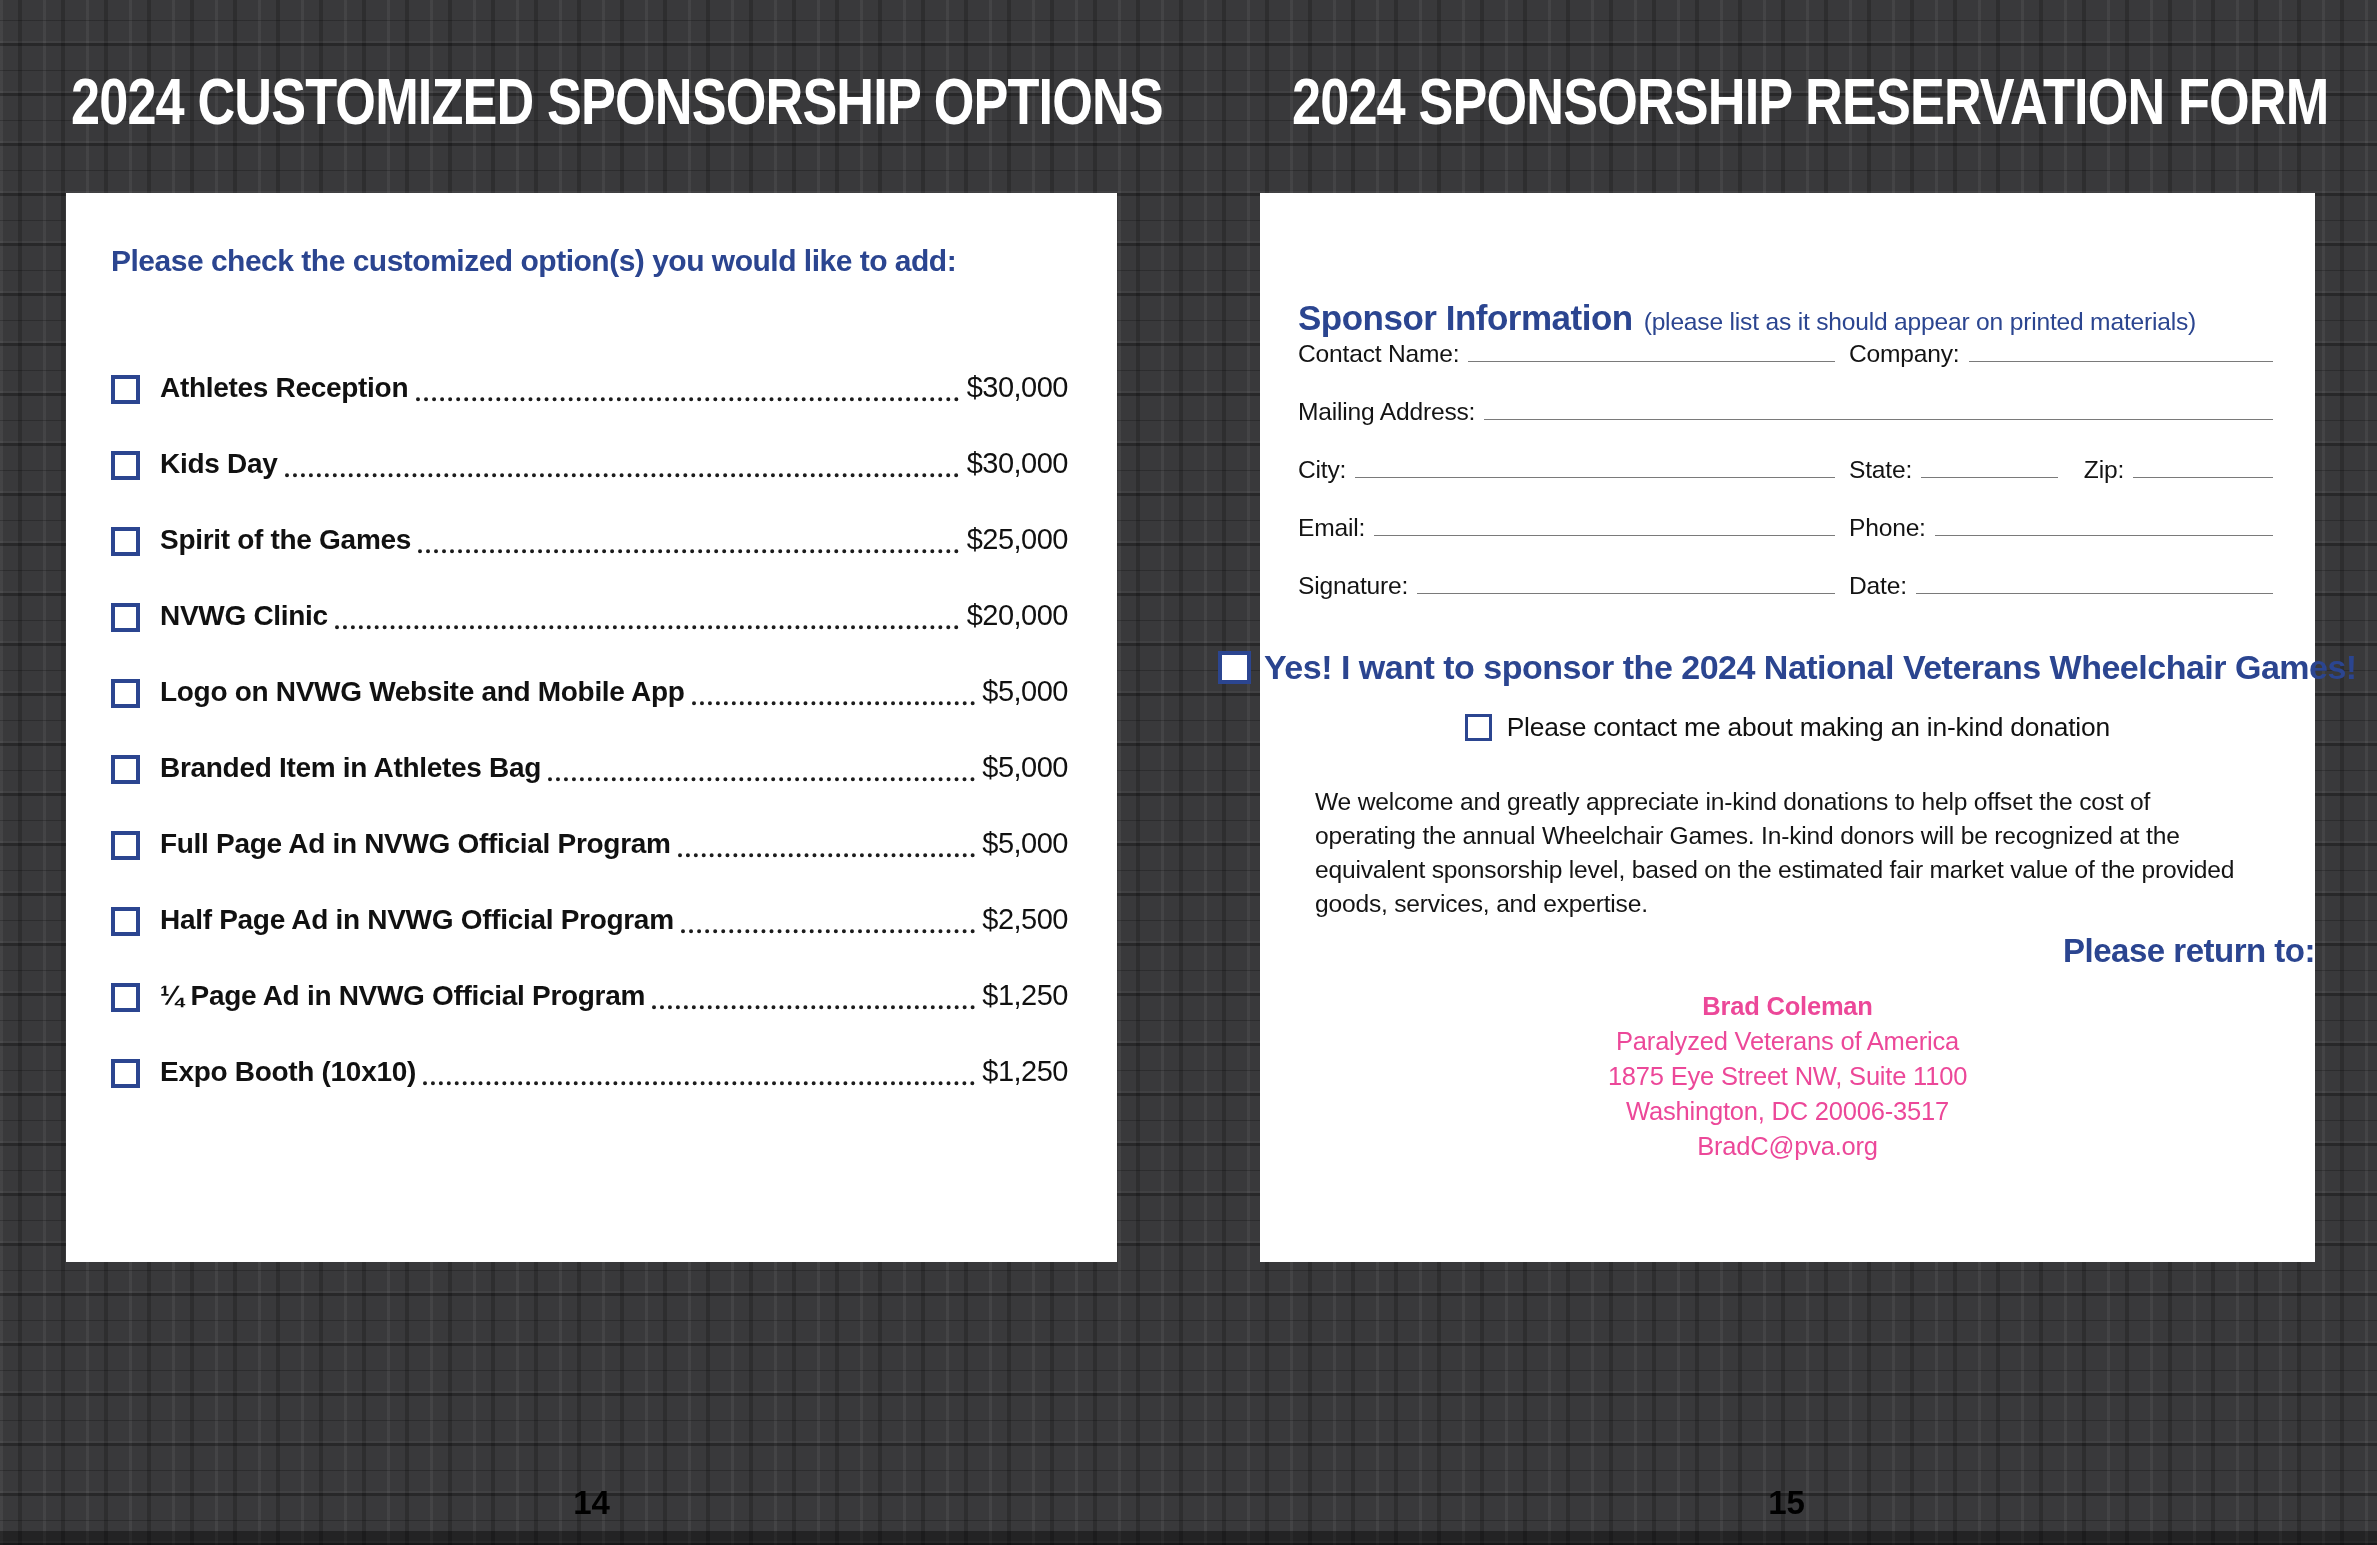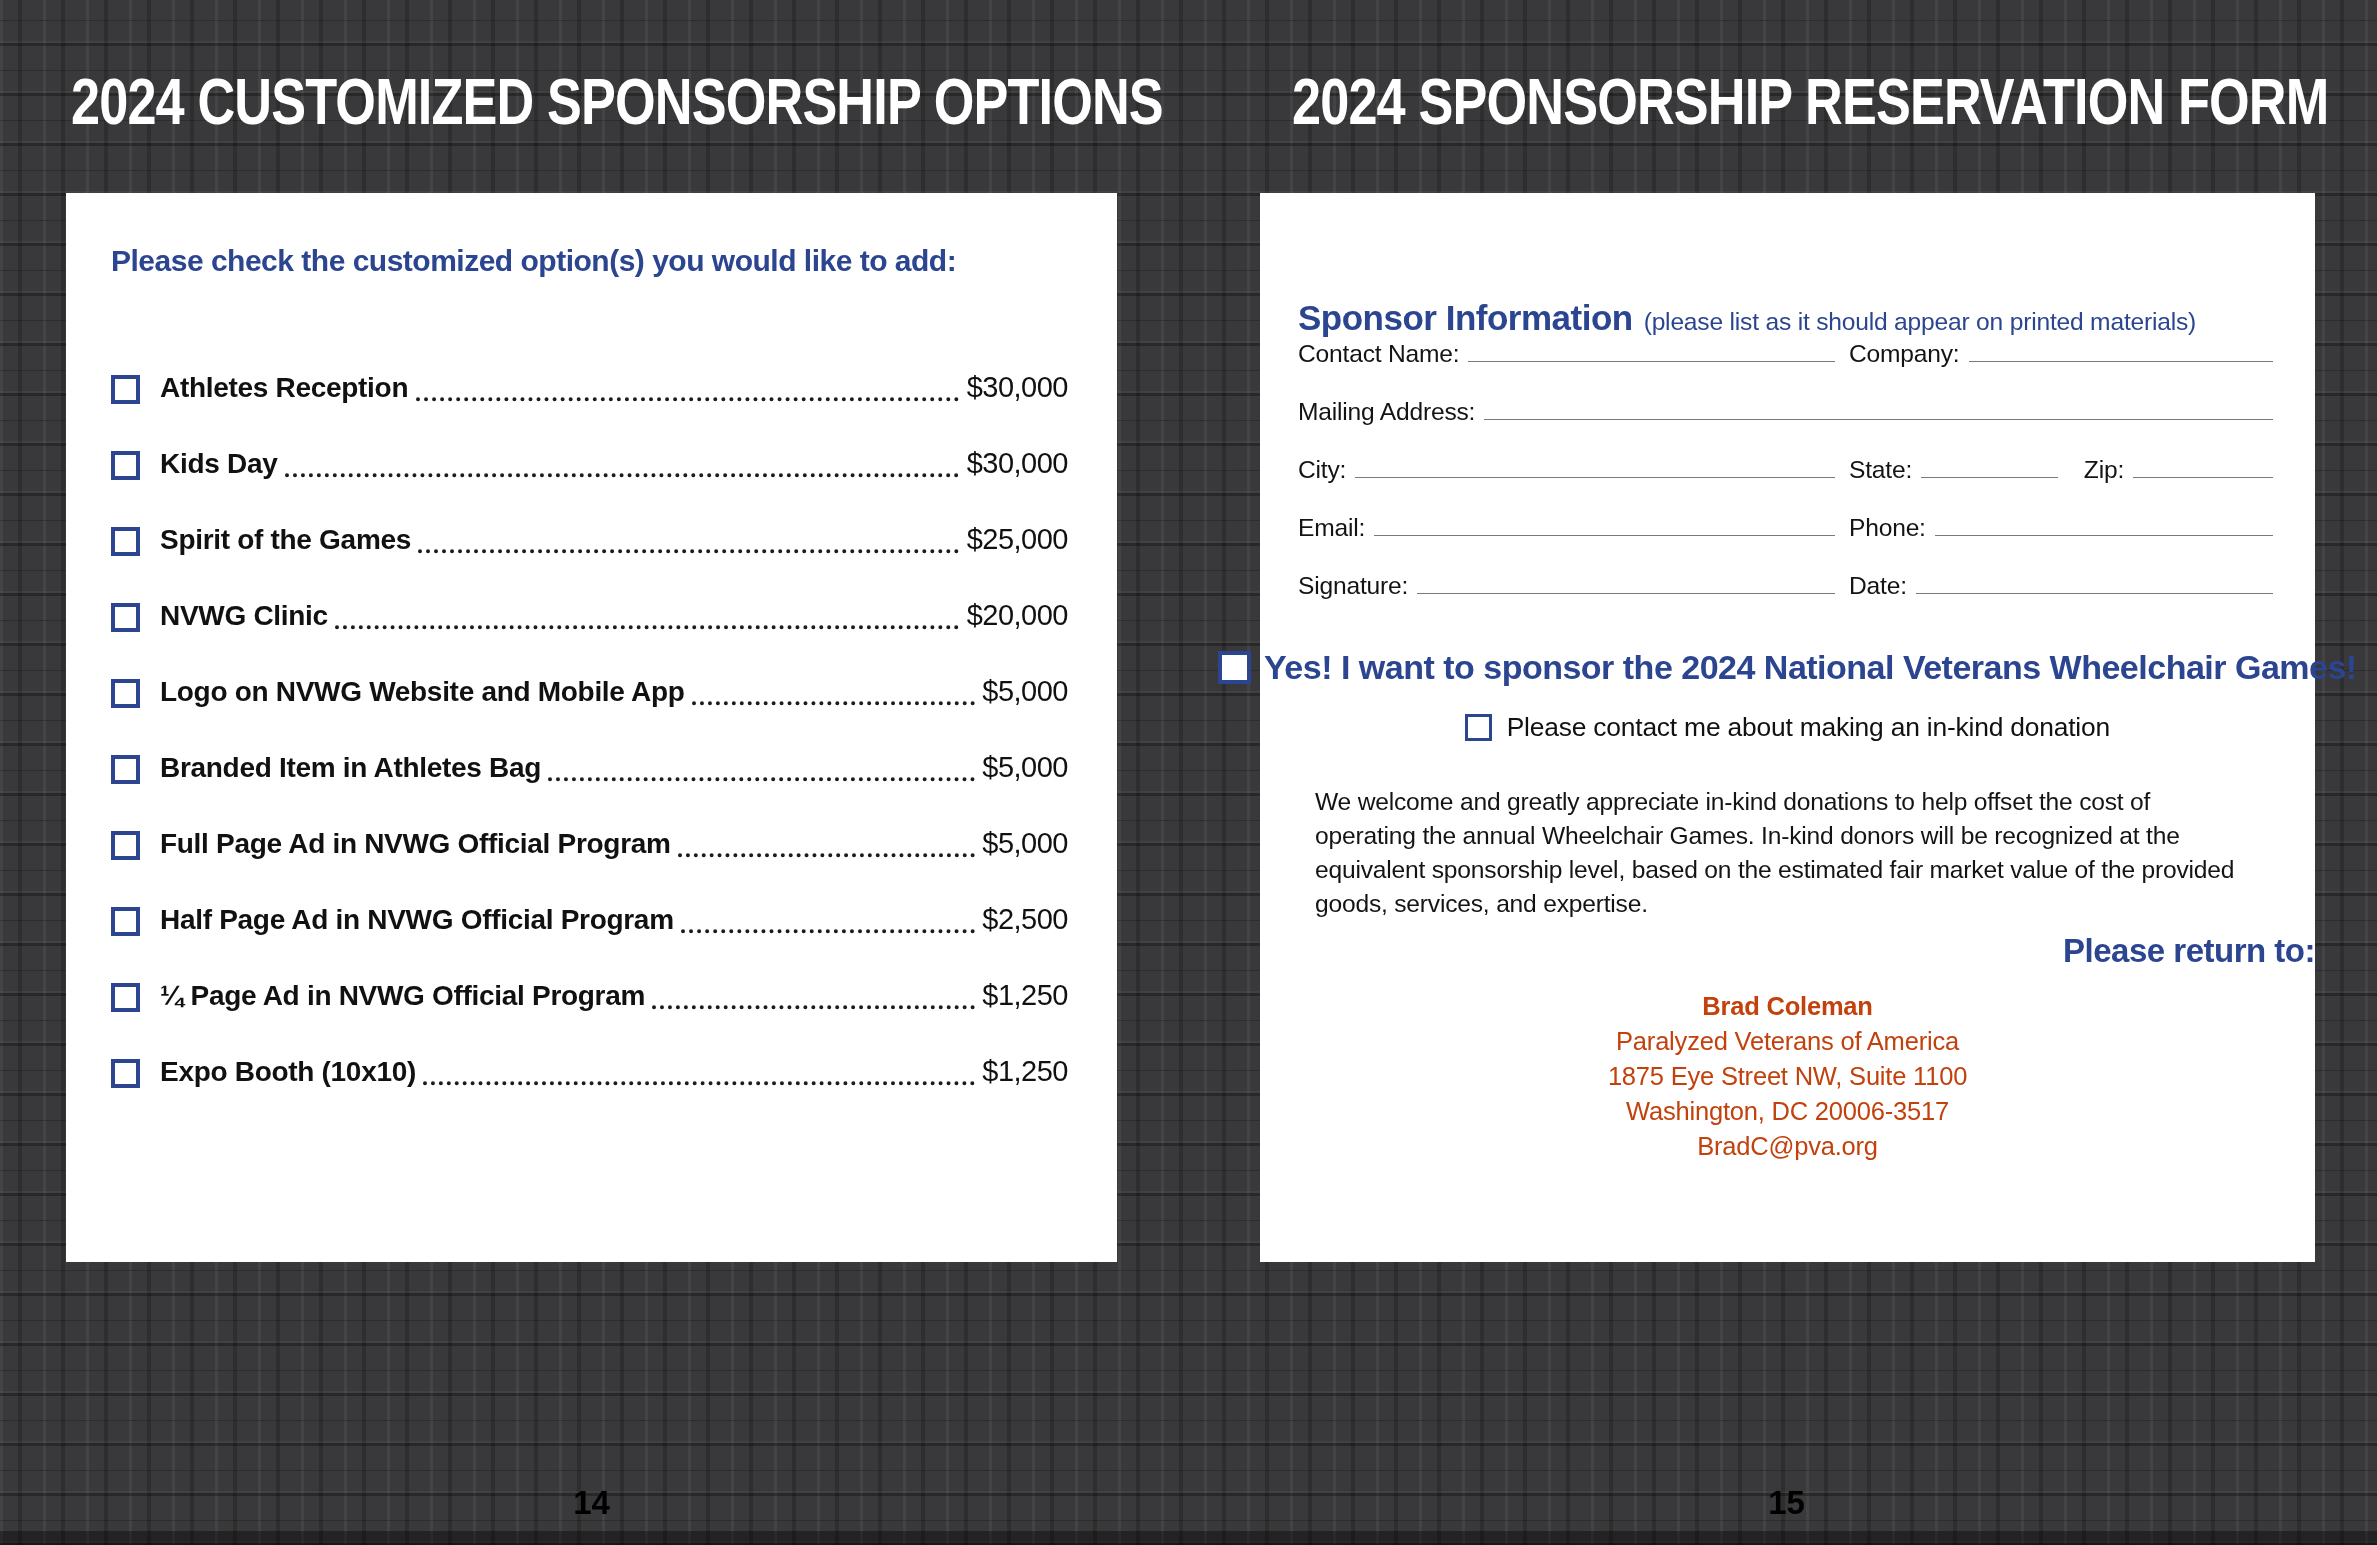--- a/index.html
+++ b/index.html
@@ -86,21 +86,21 @@
     position:absolute; left:55px; width:933px; top:592px;
     font-size:24.6px; line-height:34px; color:#141414; letter-spacing:-0.2px;
   }
 
   .return-heading {
     position:absolute; left:0; right:0; top:739px;
     text-align:right; font-size:33px; font-weight:800; color:#2b4590; letter-spacing:-0.5px;
   }
   .return-block {
     position:absolute; left:0; right:0; top:796px;
-    text-align:center; font-size:25.5px; line-height:35px; color:#c2410c; letter-spacing:-0.2px;
+    text-align:center; font-size:25.5px; line-height:35px; color:#ec4899; letter-spacing:-0.2px;
   }
   .return-block .name { font-weight:700; }
 
   .page-num {
     position:absolute; top:1484px; width:109px;
     text-align:center; color:#000000; font-weight:700; font-size:33px;
   }
   .page-num.lt { left:537px; }
   .page-num.rt { left:1732px; }
 </style>

